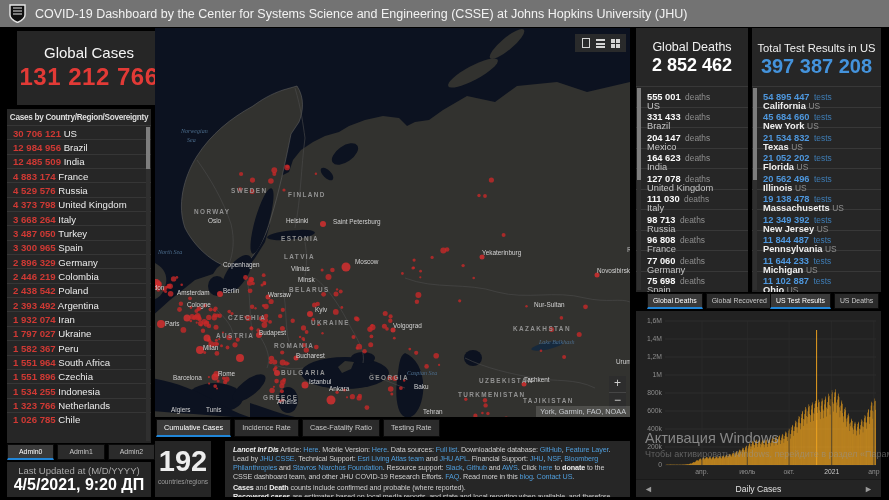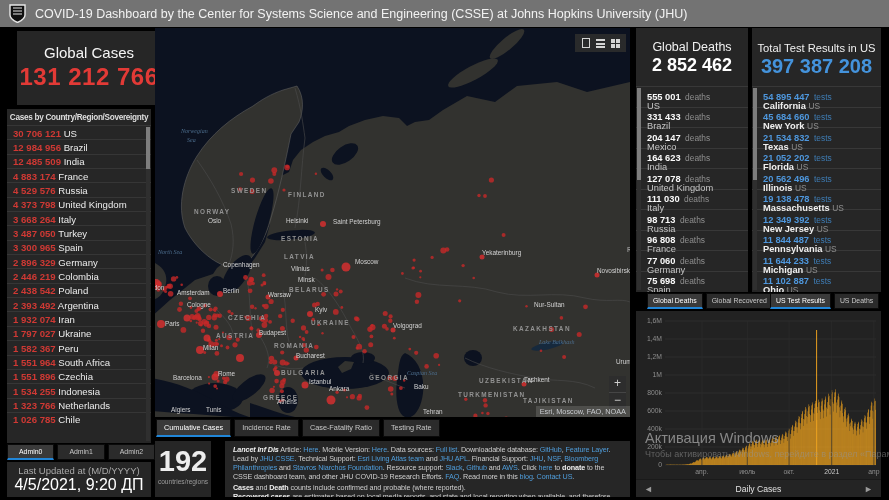--- a/index.html
+++ b/index.html
@@ -26,21 +26,21 @@
 
 .tabbar{position:absolute;display:flex;gap:3px}
 .tab{background:#2b2b2b;border:1px solid #0a0a0a;color:#c8c8c8;font-size:6.9px;padding:3px 5px 4px;white-space:nowrap}
 .tab.active{background:#3a3a3a;color:#fff;border-bottom:2px solid #2186d8;padding-bottom:2px}
 #admin-tabs .tab{padding-left:11px;padding-right:11px}
 #map-tabs .tab{font-size:7.3px;padding:3px 7px 4px}
 #map-tabs .tab.active{padding-bottom:2px}
 
 .lu{left:7px;top:462px;width:144px;height:35px;text-align:center}
 .lu-l{margin-top:3px;font-size:9.5px;color:#a9a9a9}
-.lu-v{font-size:16px;font-weight:normal;color:#fff}
+.lu-v{font-size:16px;font-weight:bold;color:#fff}
 
 .map{position:absolute;left:155px;top:28px;width:475px;height:389px;background:#0c1220;overflow:hidden}
 .map-icons{position:absolute;right:4px;top:6px;display:flex;gap:2px;background:rgba(45,45,45,.92);padding:3px 4px}
 .mic{width:13px;height:12px;position:relative}
 .attrib{position:absolute;right:0;bottom:0;background:rgba(150,150,150,.28);color:#c9ccd0;font-size:7.3px;padding:1px 4px}
 .zoomctl{position:absolute;right:4px;bottom:9px;width:17px;background:#2d2d2d;color:#cfcfcf;text-align:center;font-size:12px}
 .zbtn{height:16px;line-height:15px}
 .zbtn+.zbtn{border-top:1px solid #454545}
 
 .cr{left:155px;top:441px;width:56px;height:56px;text-align:center}
@@ -494,21 +494,21 @@
           <div class="ic-legend"></div>
         </div>
       <div class="mic">
           <div class="ic-grid"></div>
         </div>
     </div>
     <div class="zoomctl">
       <div class="zbtn">+</div>
       <div class="zbtn">−</div>
     </div>
-    <div class="attrib">Esri, Moscow, FAO, NOAA</div>
+    <div class="attrib">York, Garmin, FAO, NOAA</div>
   </section>
 
   <div class="tabbar" id="map-tabs" style="left:156px;top:419px">
       <div class="tab active">Cumulative Cases</div>
       <div class="tab">Incidence Rate</div>
       <div class="tab">Case-Fatality Ratio</div>
       <div class="tab">Testing Rate</div>
     </div>
 
   <section class="panel cr">

